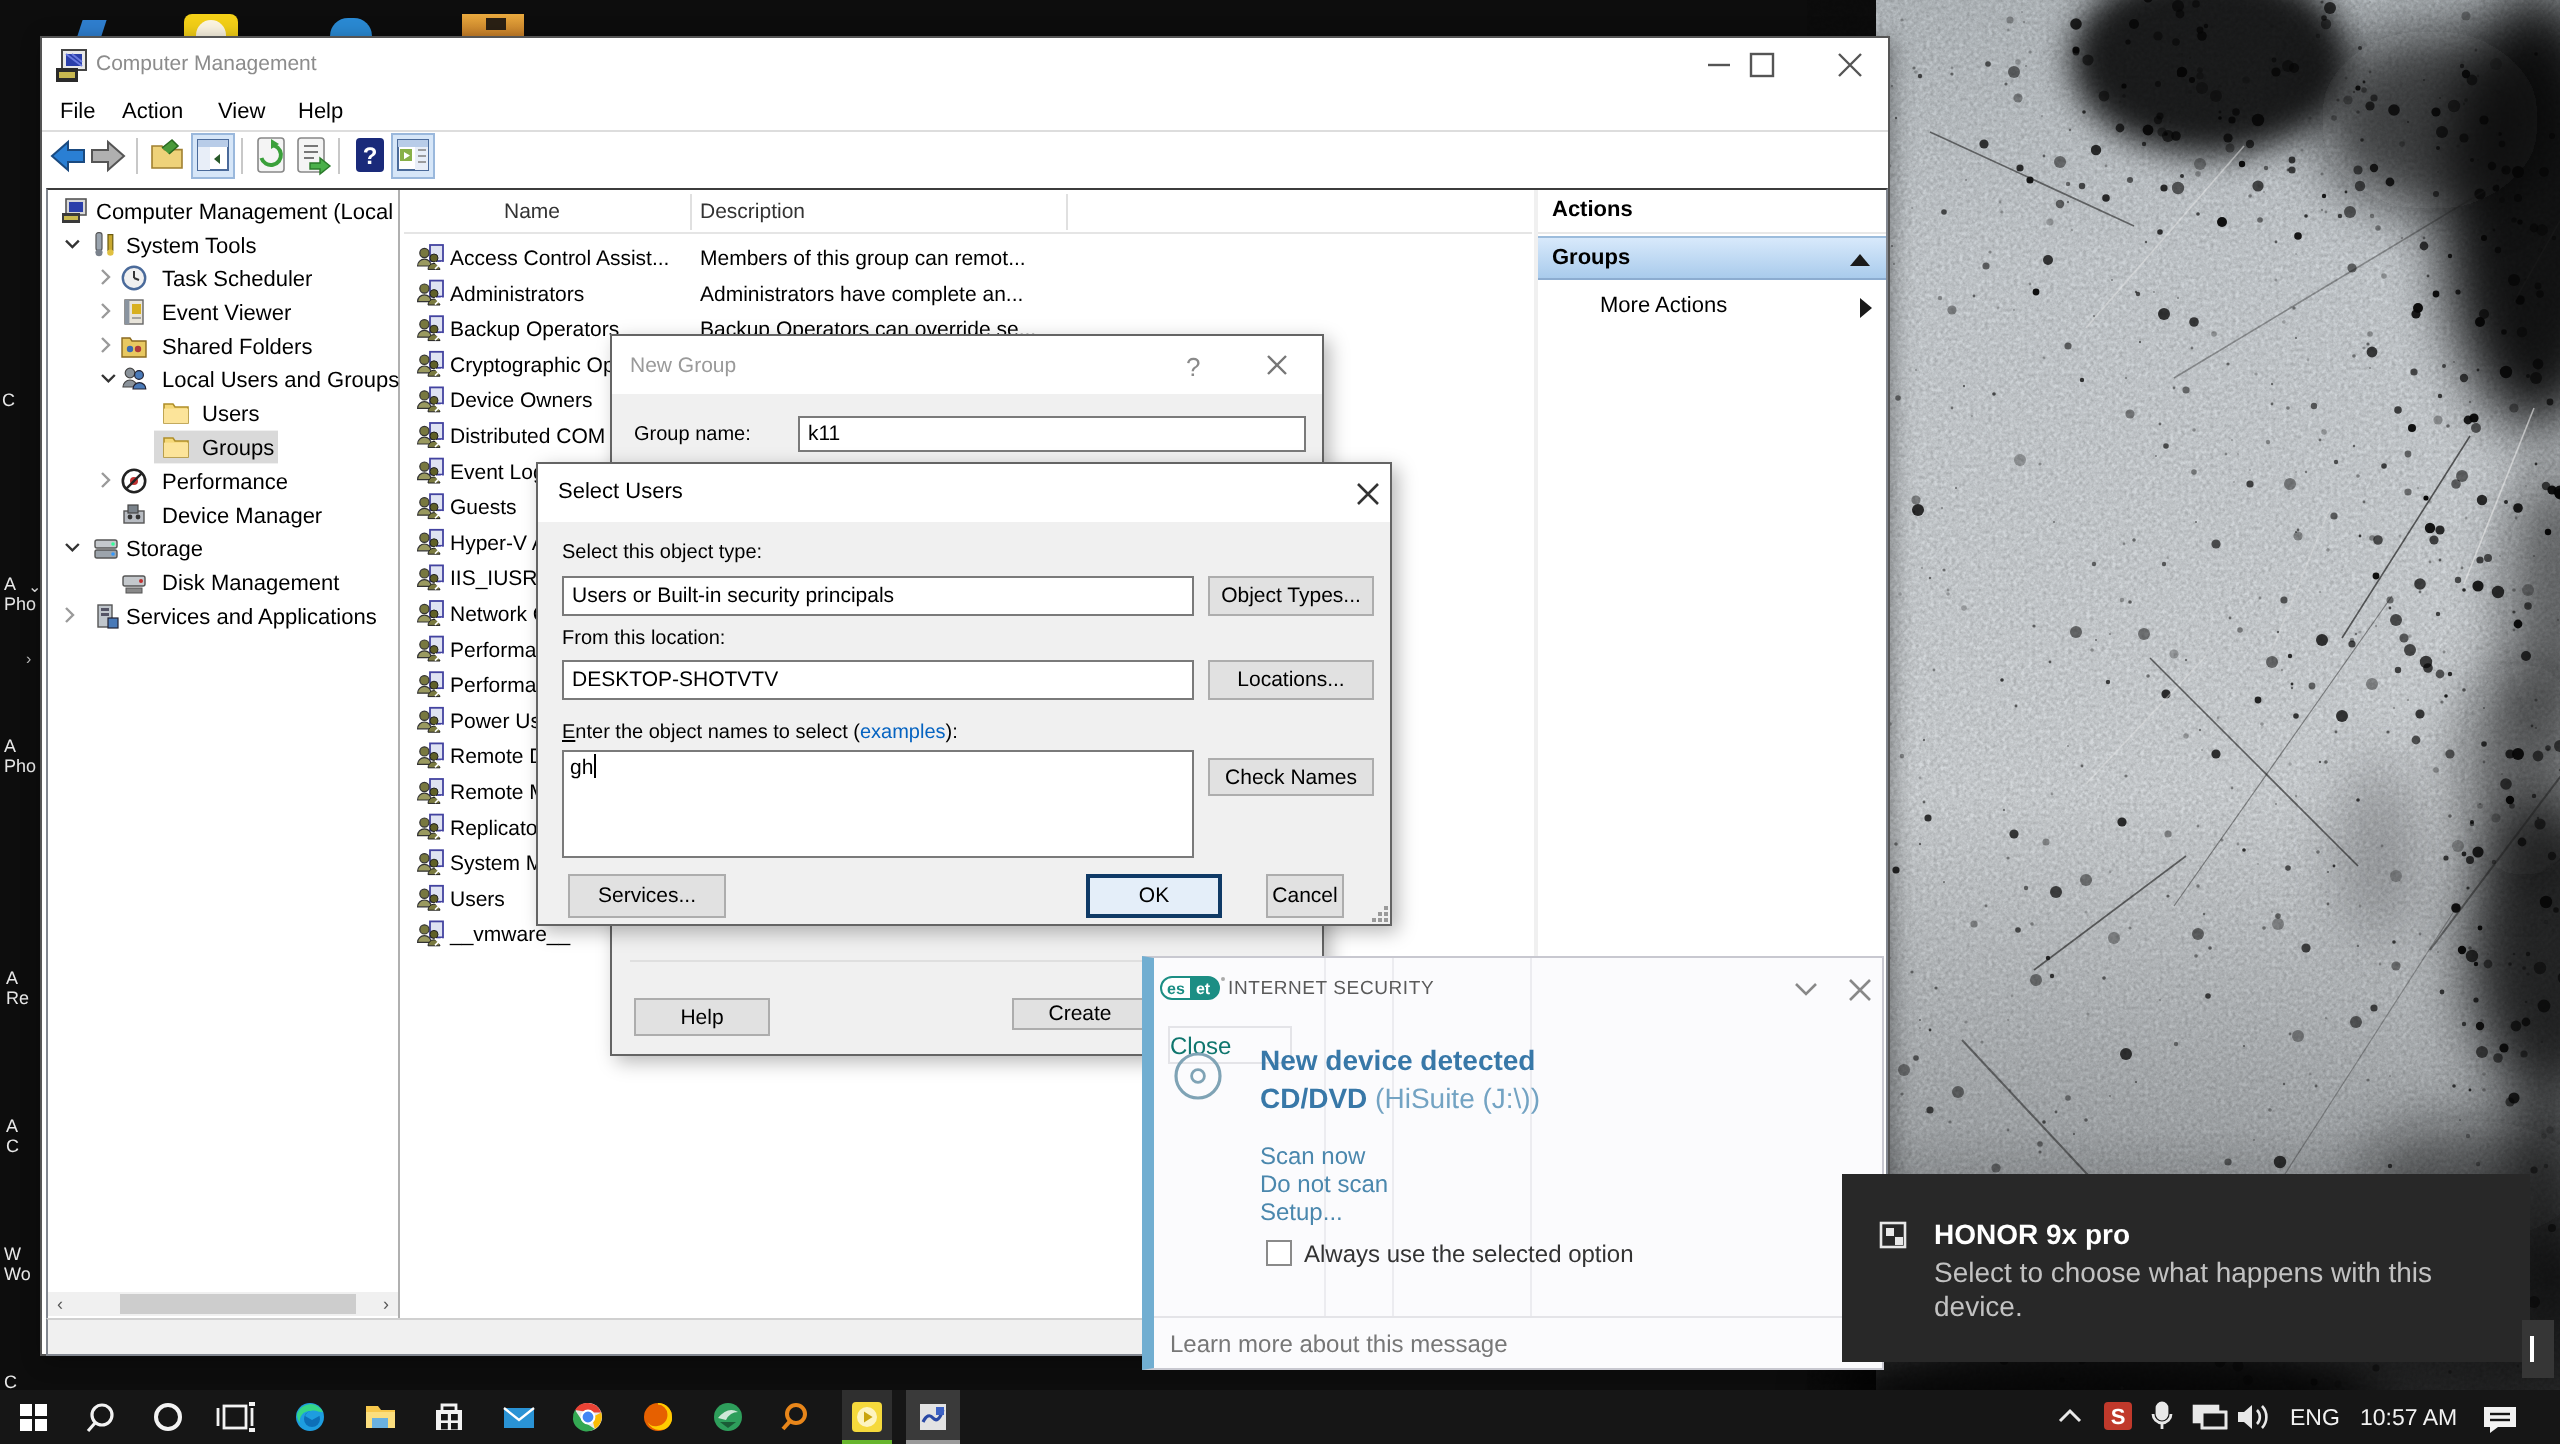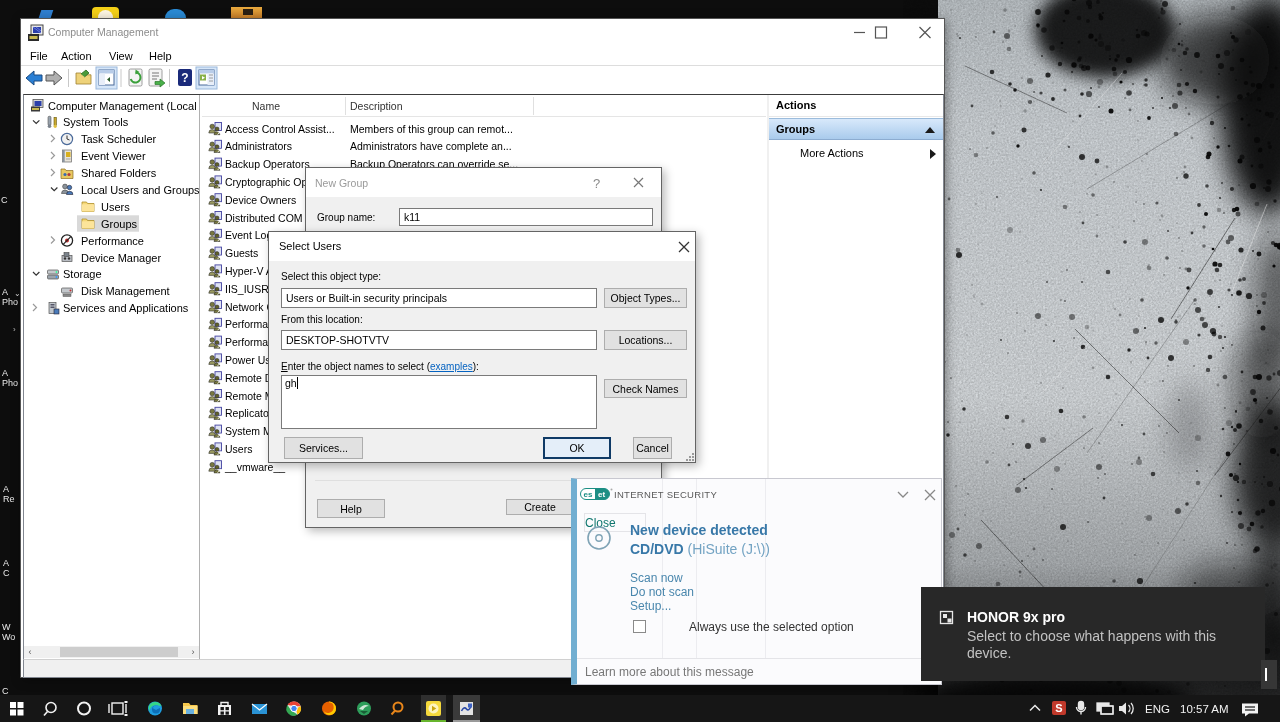--- a/index.html
+++ b/index.html
@@ -1407,21 +1407,21 @@
  <div class="abs txt" style="left:10px;top:8px;font-size:11px;color:#000;">Select Users</div>
  <svg class="abs" style="left:409px;top:9px" width="13" height="13">
         <path d="M1 1 l10 10 M11 1 l-10 10" stroke="#333" stroke-width="1.3"></path>
       </svg>
  <div class="lbl" style="left:12px;top:39px;">Select this object type:</div>
  <div class="input" style="left:12px;top:56px;width:316px;height:20px;">Users or Built-in security principals</div>
  <div class="btn" style="left:335px;top:56px;width:83px;height:20px;">Object Types...</div>
  <div class="lbl" style="left:12px;top:82px;">From this location:</div>
  <div class="input" style="left:12px;top:98px;width:316px;height:20px;">DESKTOP-SHOTVTV</div>
  <div class="btn" style="left:335px;top:98px;width:83px;height:20px;">Locations...</div>
- <div class="lbl" style="left:12px;top:129px;"><u>E</u>nter the object names to select (<span style="color:#0563c1;text-decoration:underline;">examples</span>):</div>
+ <div class="lbl" style="left:12px;top:129px;"><u>E</u>nter the object names to select (<span style="color:#0563c1;">examples</span>):</div>
  <div class="abs" style="left:12px;top:143px;width:316px;height:54px;background:#fff;border:1px solid #7a7a7a;font-size:10.5px;color:#000;padding:1px 0 0 3px;">gh<span style="display:inline-block;width:1px;height:12px;background:#000;vertical-align:-2px;"></span></div>
  <div class="btn" style="left:335px;top:147px;width:83px;height:19px;">Check Names</div>
  <div class="btn" style="left:15px;top:205px;width:79px;height:22px;">Services...</div>
  <div class="btn def" style="left:274px;top:205px;width:68px;height:22px;">OK</div>
  <div class="btn" style="left:364px;top:205px;width:39px;height:22px;">Cancel</div>
  <svg class="abs" style="left:417px;top:221px" width="9" height="9">
         <g fill="#9a9a9a">
           <rect x="6" y="0" width="2" height="2"></rect>
           <rect x="3" y="3" width="2" height="2"></rect>
           <rect x="6" y="3" width="2" height="2"></rect>
@@ -1457,21 +1457,21 @@
  <svg class="abs" style="left:8px;top:45px" width="28" height="28">
         <circle cx="14" cy="14" r="11" stroke="#7fa3b5" stroke-width="1.6" fill="none"></circle>
         <circle cx="14" cy="14" r="3.2" stroke="#7fa3b5" stroke-width="1.4" fill="none"></circle>
       </svg>
  <div class="abs txt" style="left:53px;top:43px;font-size:14px;font-weight:bold;color:#3878a8;">New device detected</div>
  <div class="abs txt" style="left:53px;top:62px;font-size:14px;color:#73a3c3;"><b style="color:#3878a8;">CD/DVD</b> (HiSuite (J:\))</div>
  <div class="abs txt" style="left:53px;top:92px;font-size:12px;color:#4a87ad;">Scan now</div>
  <div class="abs txt" style="left:53px;top:106px;font-size:12px;color:#4a87ad;">Do not scan</div>
  <div class="abs txt" style="left:53px;top:120px;font-size:12px;color:#4a87ad;">Setup...</div>
  <div class="abs" style="left:56px;top:141px;width:13px;height:13px;background:#fff;border:1px solid #8a8a8a;"></div>
- <div class="abs txt" style="left:75px;top:141px;font-size:12px;color:#333;margin-left:37px;">Always use the selected option</div>
+ <div class="abs txt" style="left:75px;top:141px;font-size:12px;color:#333;">Always use the selected option</div>
  <div class="abs" style="left:0;top:179px;width:365px;height:1px;background:#e4e4e8;"></div>
  <div class="abs txt" style="left:8px;top:186px;font-size:12px;color:#777;">Learn more about this message</div>
 </div>
 
 <div class="abs" style="left:921px;top:587px;width:344px;height:94px;background:#282828;">
  <svg class="abs" style="left:17px;top:22px" width="17" height="17">
         <rect x="2.5" y="2.5" width="12" height="12" fill="none" stroke="#e8e8e8" stroke-width="1.3"></rect>
         <rect x="5" y="5" width="4" height="4" fill="#e8e8e8"></rect>
         <rect x="9.5" y="9.5" width="4" height="4" fill="#e8e8e8"></rect>
       </svg>

